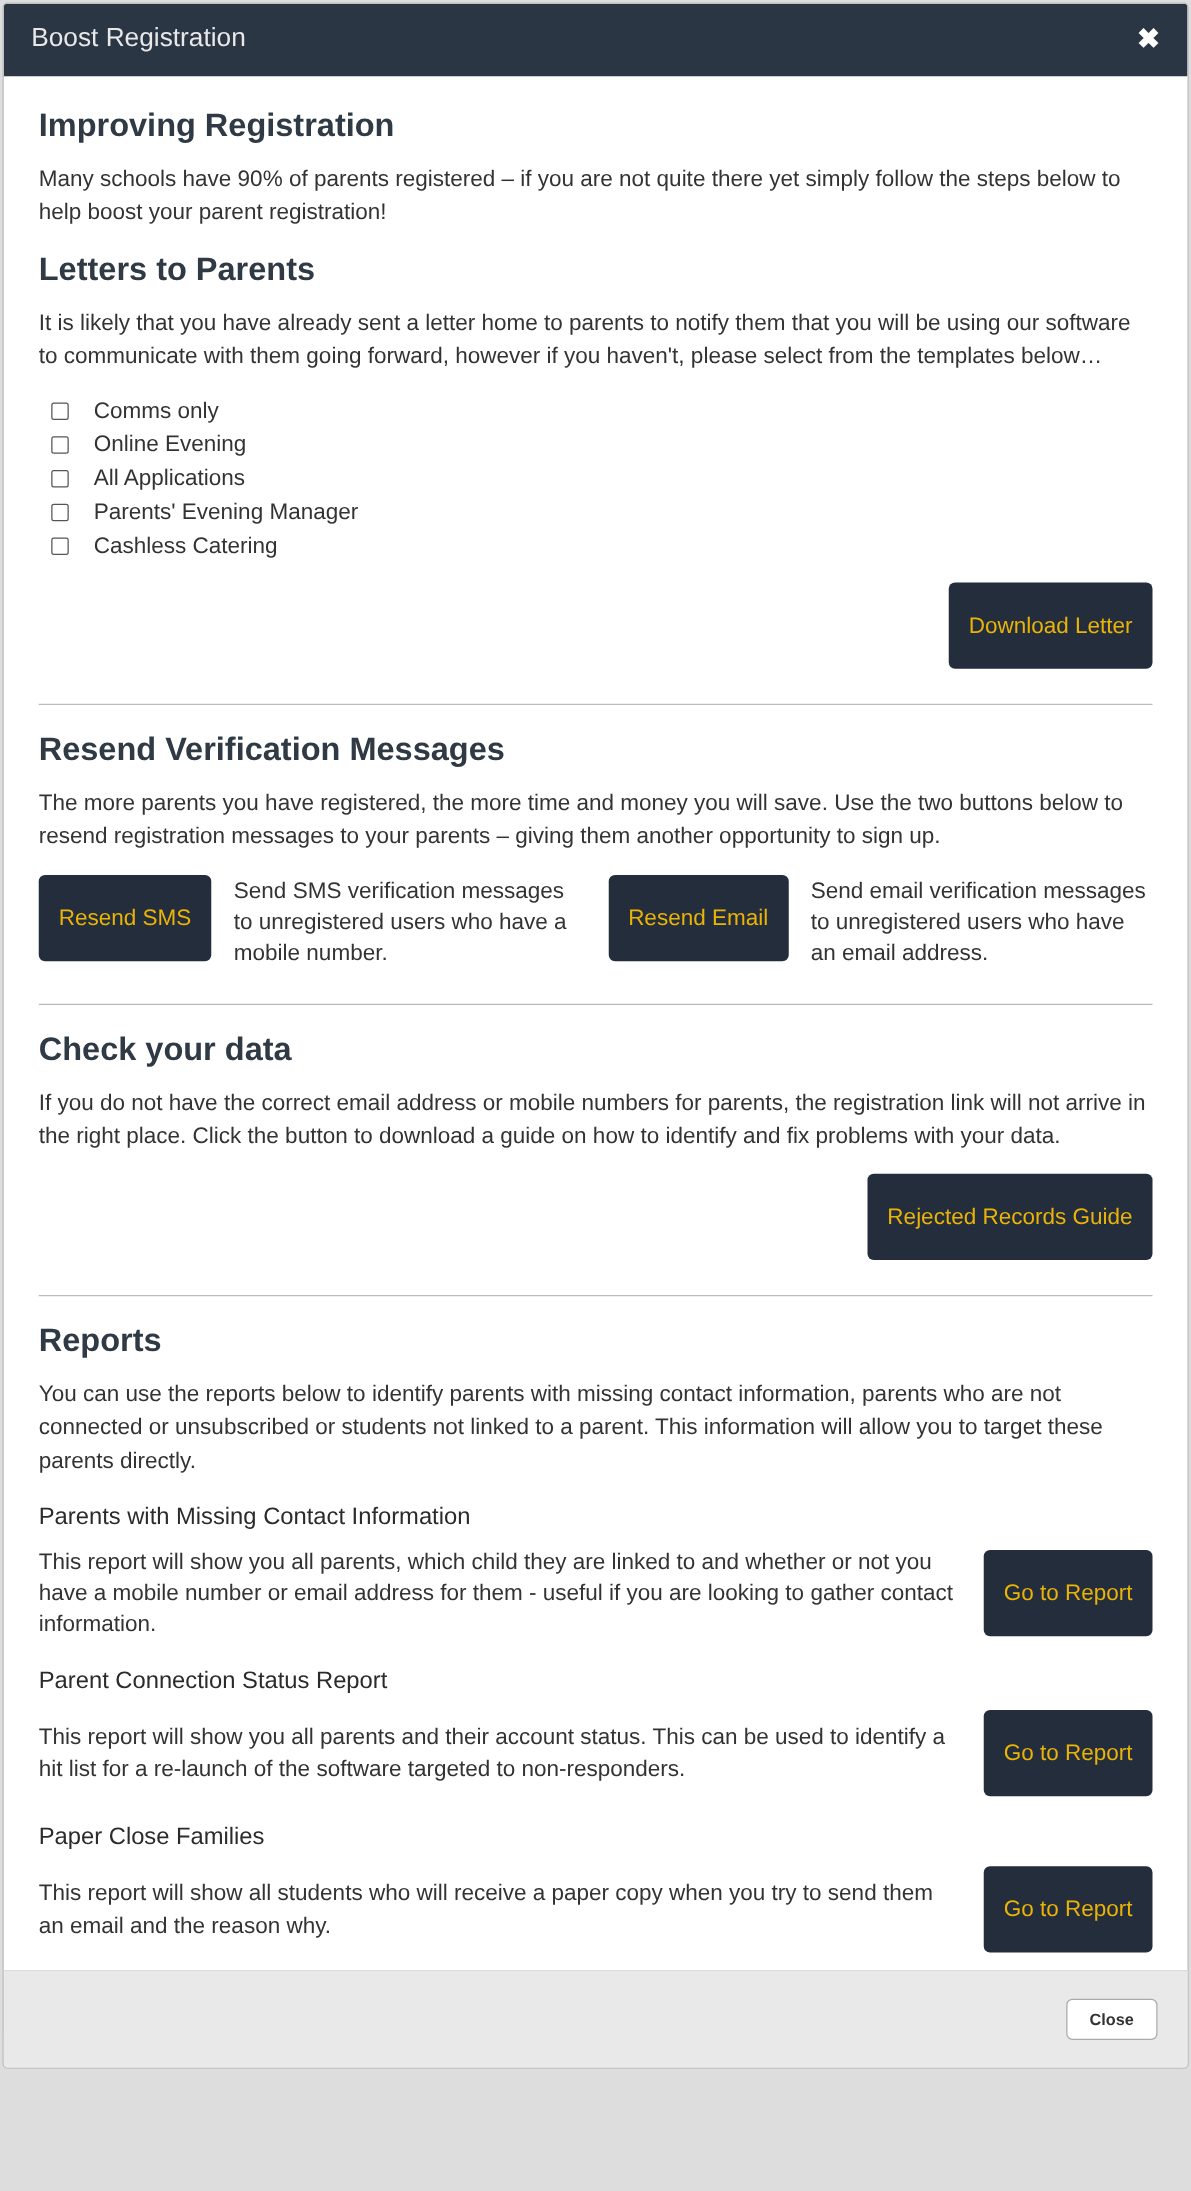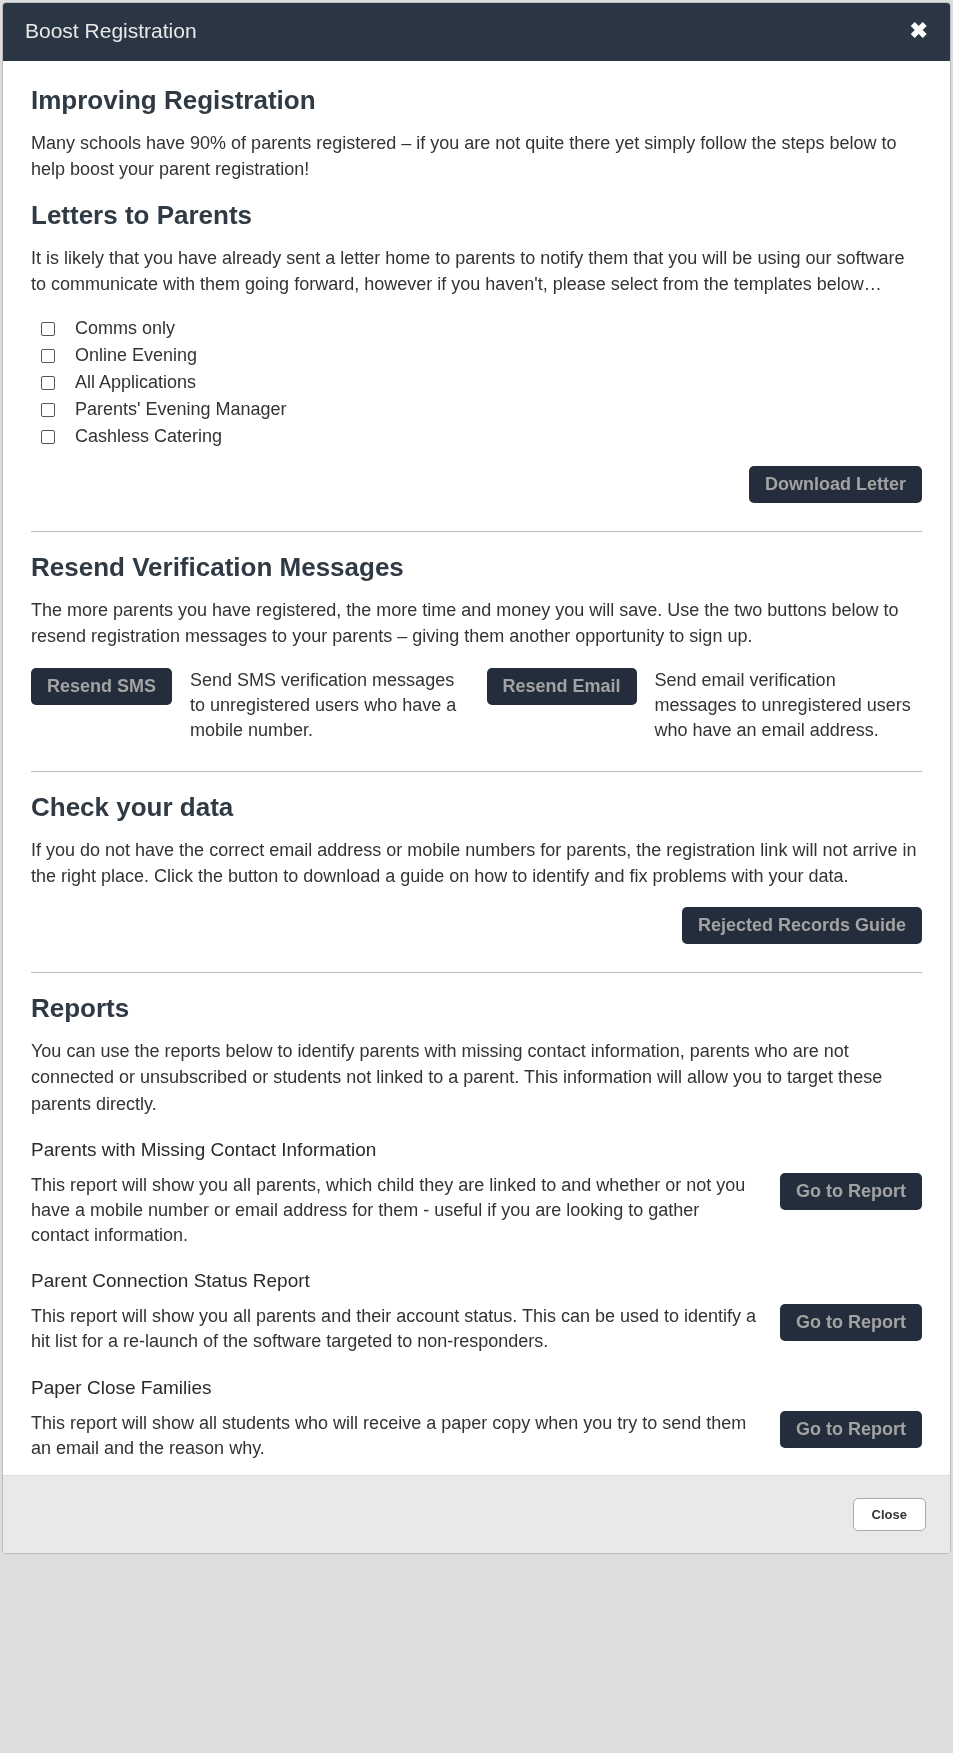--- a/index.html
+++ b/index.html
@@ -67,26 +67,26 @@
   .checkbox {
     width: 14px;
     height: 14px;
     border: 1.5px solid #555;
     border-radius: 2px;
     flex-shrink: 0;
     background: #fff;
   }
   .btn {
     background: #232d3b;
-    color: #a3a3a3;
+    color: #eab308;
     border: none;
     border-radius: 5px;
-    padding: 8px 16px;
-    font-size: 18px;
-    font-weight: 700;
+    padding: 24px 16px;
+    font-size: 18px;
+    font-weight: 400;
     cursor: pointer;
     white-space: nowrap;
   }
   .btn-row-right {
     display: flex;
     justify-content: flex-end;
     margin-bottom: 10px;
   }
   hr.sep {
     border: none;
@@ -113,21 +113,21 @@
   h3.subheading {
     font-size: 19px;
     font-weight: 400;
     color: #2b2b2b;
     margin-top: 22px;
     margin-bottom: 12px;
   }
   .report-row {
     display: flex;
     gap: 20px;
-    align-items: flex-start;
+    align-items: center;
     margin-bottom: 4px;
   }
   .report-row p {
     flex: 1;
     font-size: 18px;
     line-height: 1.4;
     color: #333;
   }
   .modal-footer {
     background: #e9e9e9;

